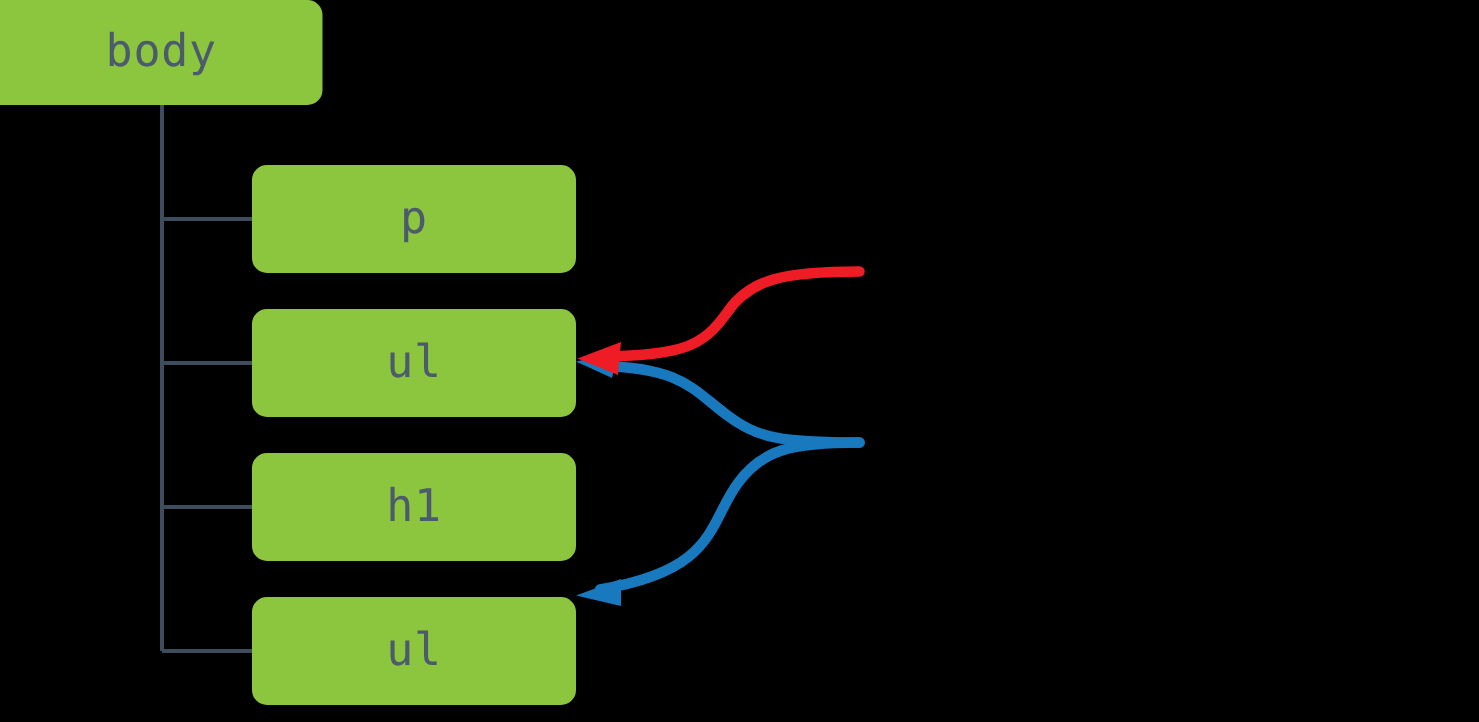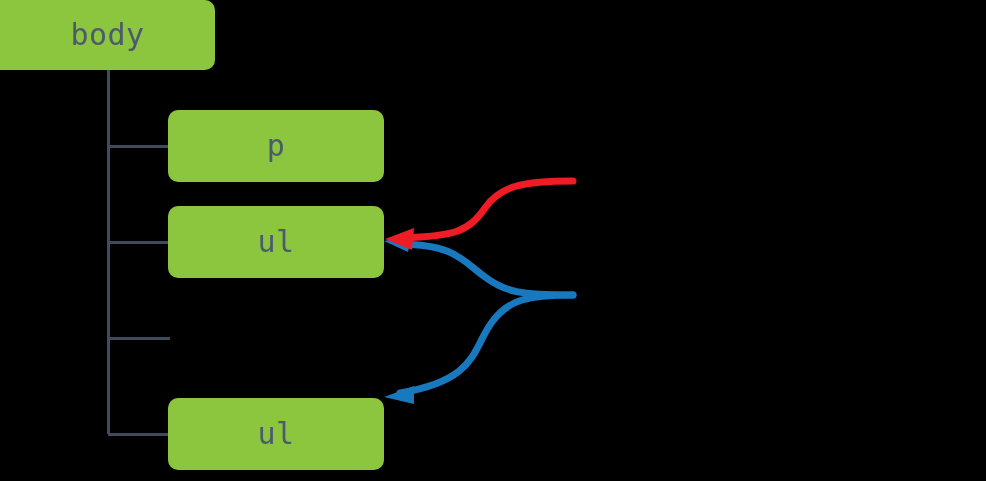--- a/index.html
+++ b/index.html
@@ -61,20 +61,23 @@
   </div>
 
   <div class="node-box" style="left:168px; top:110px; width:216px; height:72px; background:#8cc63f;">
     <span>p</span>
   </div>
 
   <div class="node-box" style="left:168px; top:206px; width:216px; height:72px; background:#8cc63f;">
     <span>ul</span>
   </div>
 
+  <div class="node-box" style="left:168px; top:302px; width:216px; height:72px; background:#8cc63f;">
+    <span>h1</span>
+  </div>
 
   <div class="node-box" style="left:168px; top:398px; width:216px; height:72px; background:#8cc63f;">
     <span>ul</span>
   </div>
 
   <svg id="annotation-arrows" viewBox="0 0 986 481">
 
     <g>
       <path d="M 573,295 C 520,295 505,292 485,277 C 462,260 455,245 400,244" fill="none" stroke="#1879bf" stroke-width="7" stroke-linecap="round"></path>
       <path d="M 573,295 C 527,295 508,300 492,322 C 472,349 478,380 400,393" fill="none" stroke="#1879bf" stroke-width="7" stroke-linecap="round"></path>

